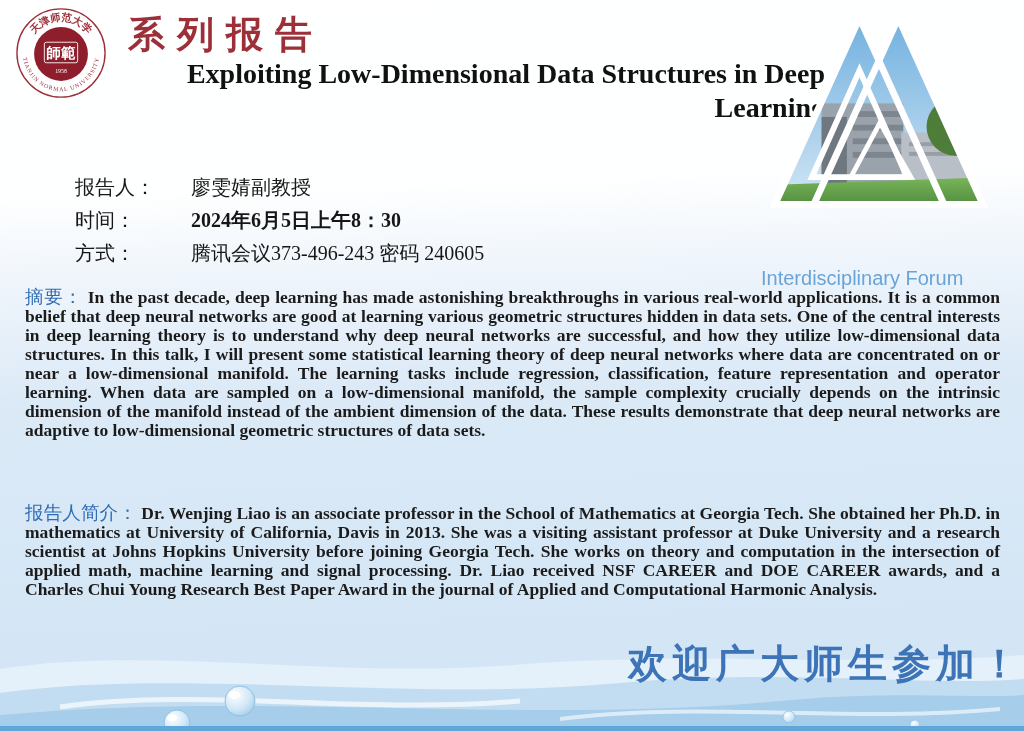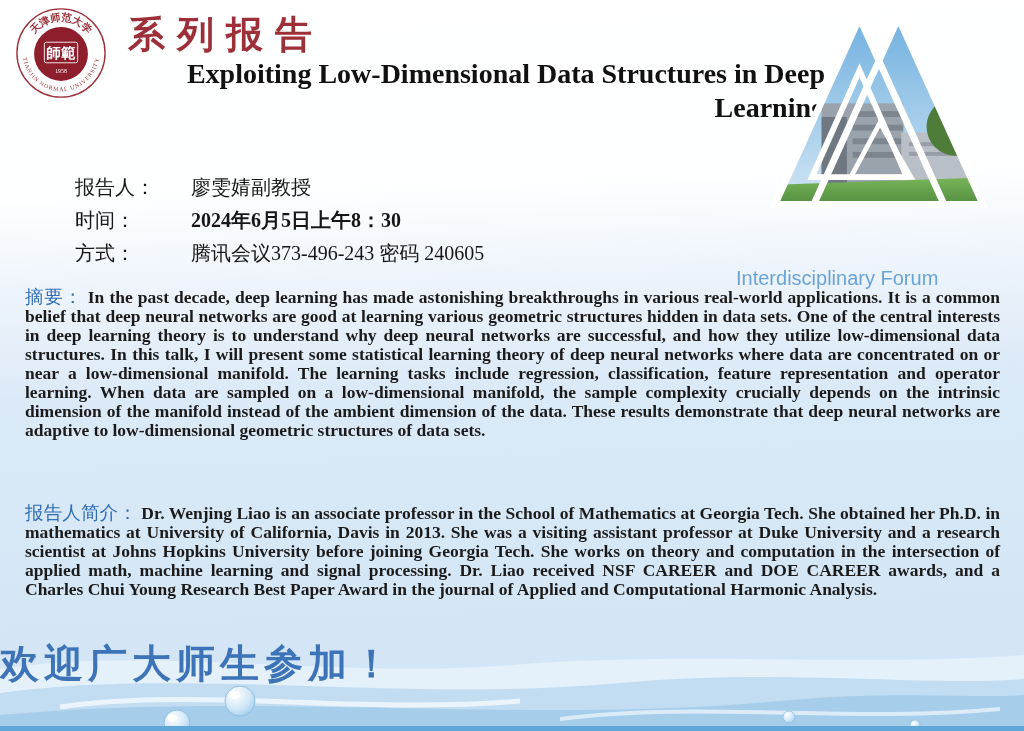--- a/index.html
+++ b/index.html
@@ -37,38 +37,38 @@
   .detail-label{width:116px;}
   .detail-value{white-space:nowrap;}
   .detail-row:nth-child(2) .detail-value,
   .detail-row:nth-child(4) .detail-value{font-weight:bold;}
 
   
   .tri-logo{position:absolute;left:763px;top:14px;width:228px;height:204px;}
 
   
   .forum{
-    position:absolute;left:736px;top:267px;
+    position:absolute;left:761px;top:267px;
     font-family:"Liberation Sans", sans-serif;
     font-size:20px;color:#5b9bd5;opacity:.9;z-index:1;
   }
 
   .para{
     position:absolute;left:25px;width:975px;
     font-size:17.5px;line-height:19px;font-weight:bold;color:#1b1b1b;
     text-align:justify;z-index:2;
     font-family:"Liberation Serif", serif;
   }
   .para .cn-label{color:#2e6db4;font-weight:normal;font-size:18.5px;}
   .abstract{top:270px;}
   .bio{top:483px;margin-top:21px;}
 
   .welcome{
     position:absolute;left:0;top:637px;width:1024px;
-    text-align:left;
+    text-align:right;
     font-size:39px;font-weight:bold;color:#3d74b8;letter-spacing:5px;
     z-index:3;
     font-family:"Liberation Serif", serif;
   }
 
   .waves{position:absolute;left:0;bottom:0;width:1024px;height:96px;z-index:0;}
 </style>
 </head>
 <body>
 

